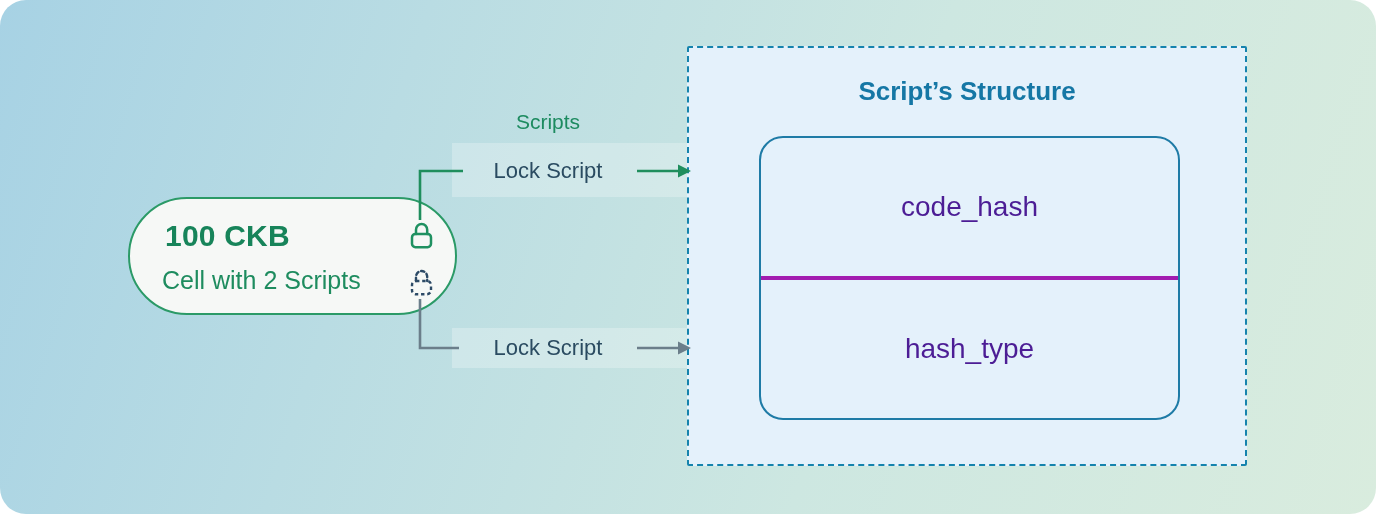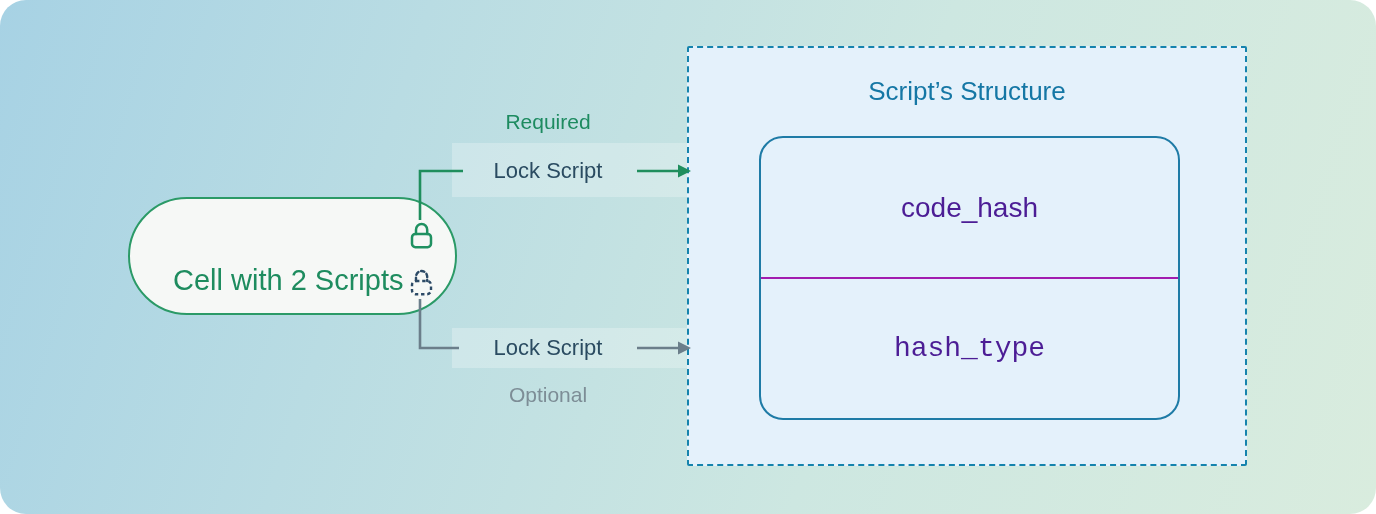--- a/index.html
+++ b/index.html
@@ -39,22 +39,22 @@
     position: absolute;
     left: 35px; top: 20px;
     font-size: 30px; font-weight: 700;
     color: #17845a;
     letter-spacing: 0.2px;
     line-height: 34px;
     white-space: nowrap;
   }
   .cell-desc {
     position: absolute;
-    left: 43px; top: 65px;
-    font-size: 29px; font-weight: 400;
+    left: 32px; top: 65px;
+    font-size: 25px; font-weight: 400;
     color: #1e8c5f;
     line-height: 32px;
     white-space: nowrap;
   }
   .lock-icon { position: absolute; }
   .lock-solid  { left: 277px; top: 21px; }
   .lock-dashed { left: 277px; top: 68px; }
 
   
   .annotation {
@@ -89,21 +89,21 @@
     background: #e4f1fb;
     border: 2.5px dashed #1583ad;
     border-radius: 2px;
   }
   .box-title {
     position: absolute;
     left: 0; top: 28px;
     width: 100%;
     text-align: center;
     font-size: 26px;
-    font-weight: 400;
+    font-weight: 700;
     color: #1577a5;
     white-space: nowrap;
   }
   .fields {
     position: absolute;
     left: 70px; top: 88px;
     width: 421px; height: 284px;
     box-sizing: border-box;
     border: 2px solid #1e7ba6;
     border-radius: 24px;
@@ -112,37 +112,38 @@
     overflow: hidden;
   }
   .field-row {
     flex: 1;
     display: flex;
     align-items: center;
     justify-content: center;
     font-size: 28px;
     color: #4c1d95;
   }
-  .field-row + .field-row { border-top: 2px solid #a21caf; font-family: Liberation Mono, monospace; }
+  .field-row + .field-row { border-top: 4px solid #a21caf; }
 
   .connectors {
     position: absolute;
     left: 0; top: 0;
     pointer-events: none;
   }
 </style>
 </head>
 <body>
 
 <div class="canvas">
 
   <div class="label-band band-lock"></div>
   <div class="label-band band-type"></div>
 
   <div class="pill">
+    <div class="cell-amount">100 CKB</div>
     <div class="cell-desc">Cell with 2 Scripts</div>
     <span class="lock-icon lock-solid">
       <svg width="29" height="31" viewBox="0 0 29 31">
         <path d="M9 14 V9.8 a5.6 5.8 0 0 1 11.2 0 V14" fill="none" stroke="#1f9161" stroke-width="2.5" stroke-linecap="round"></path>
         <rect x="5" y="14" width="19" height="13.2" rx="3.4" fill="none" stroke="#1f9161" stroke-width="2.5"></rect>
       </svg>
     </span>
     <span class="lock-icon lock-dashed">
       <svg width="29" height="31" viewBox="0 0 29 31">
         <path d="M9 14 V9.8 a5.6 5.8 0 0 1 11.2 0 V14" fill="none" stroke="#2c4a66" stroke-width="2.4" stroke-linecap="round" stroke-dasharray="3.4 2.8"></path>
@@ -165,18 +166,17 @@
 
     <line x1="637" y1="171" x2="679" y2="171" stroke="#1f8e5d" stroke-width="2.6"></line>
     <polygon points="678,164.5 691,171 678,177.5" fill="#1f8e5d"></polygon>
 
     <polyline points="420,299 420,348 459,348" fill="none" stroke="#6b7e8a" stroke-width="2.6"></polyline>
 
     <line x1="637" y1="348" x2="679" y2="348" stroke="#6b7e8a" stroke-width="2.6"></line>
     <polygon points="678,341.5 691,348 678,354.5" fill="#6b7e8a"></polygon>
   </svg>
 
-  <div class="annotation required">Required</div>
+  <div class="annotation required">Scripts</div>
   <div class="script-label lock-script-label">Lock Script</div>
   <div class="script-label type-script-label">Lock Script</div>
-  <div class="annotation optional">Optional</div>
 
 </div>
 
 </body></html>

